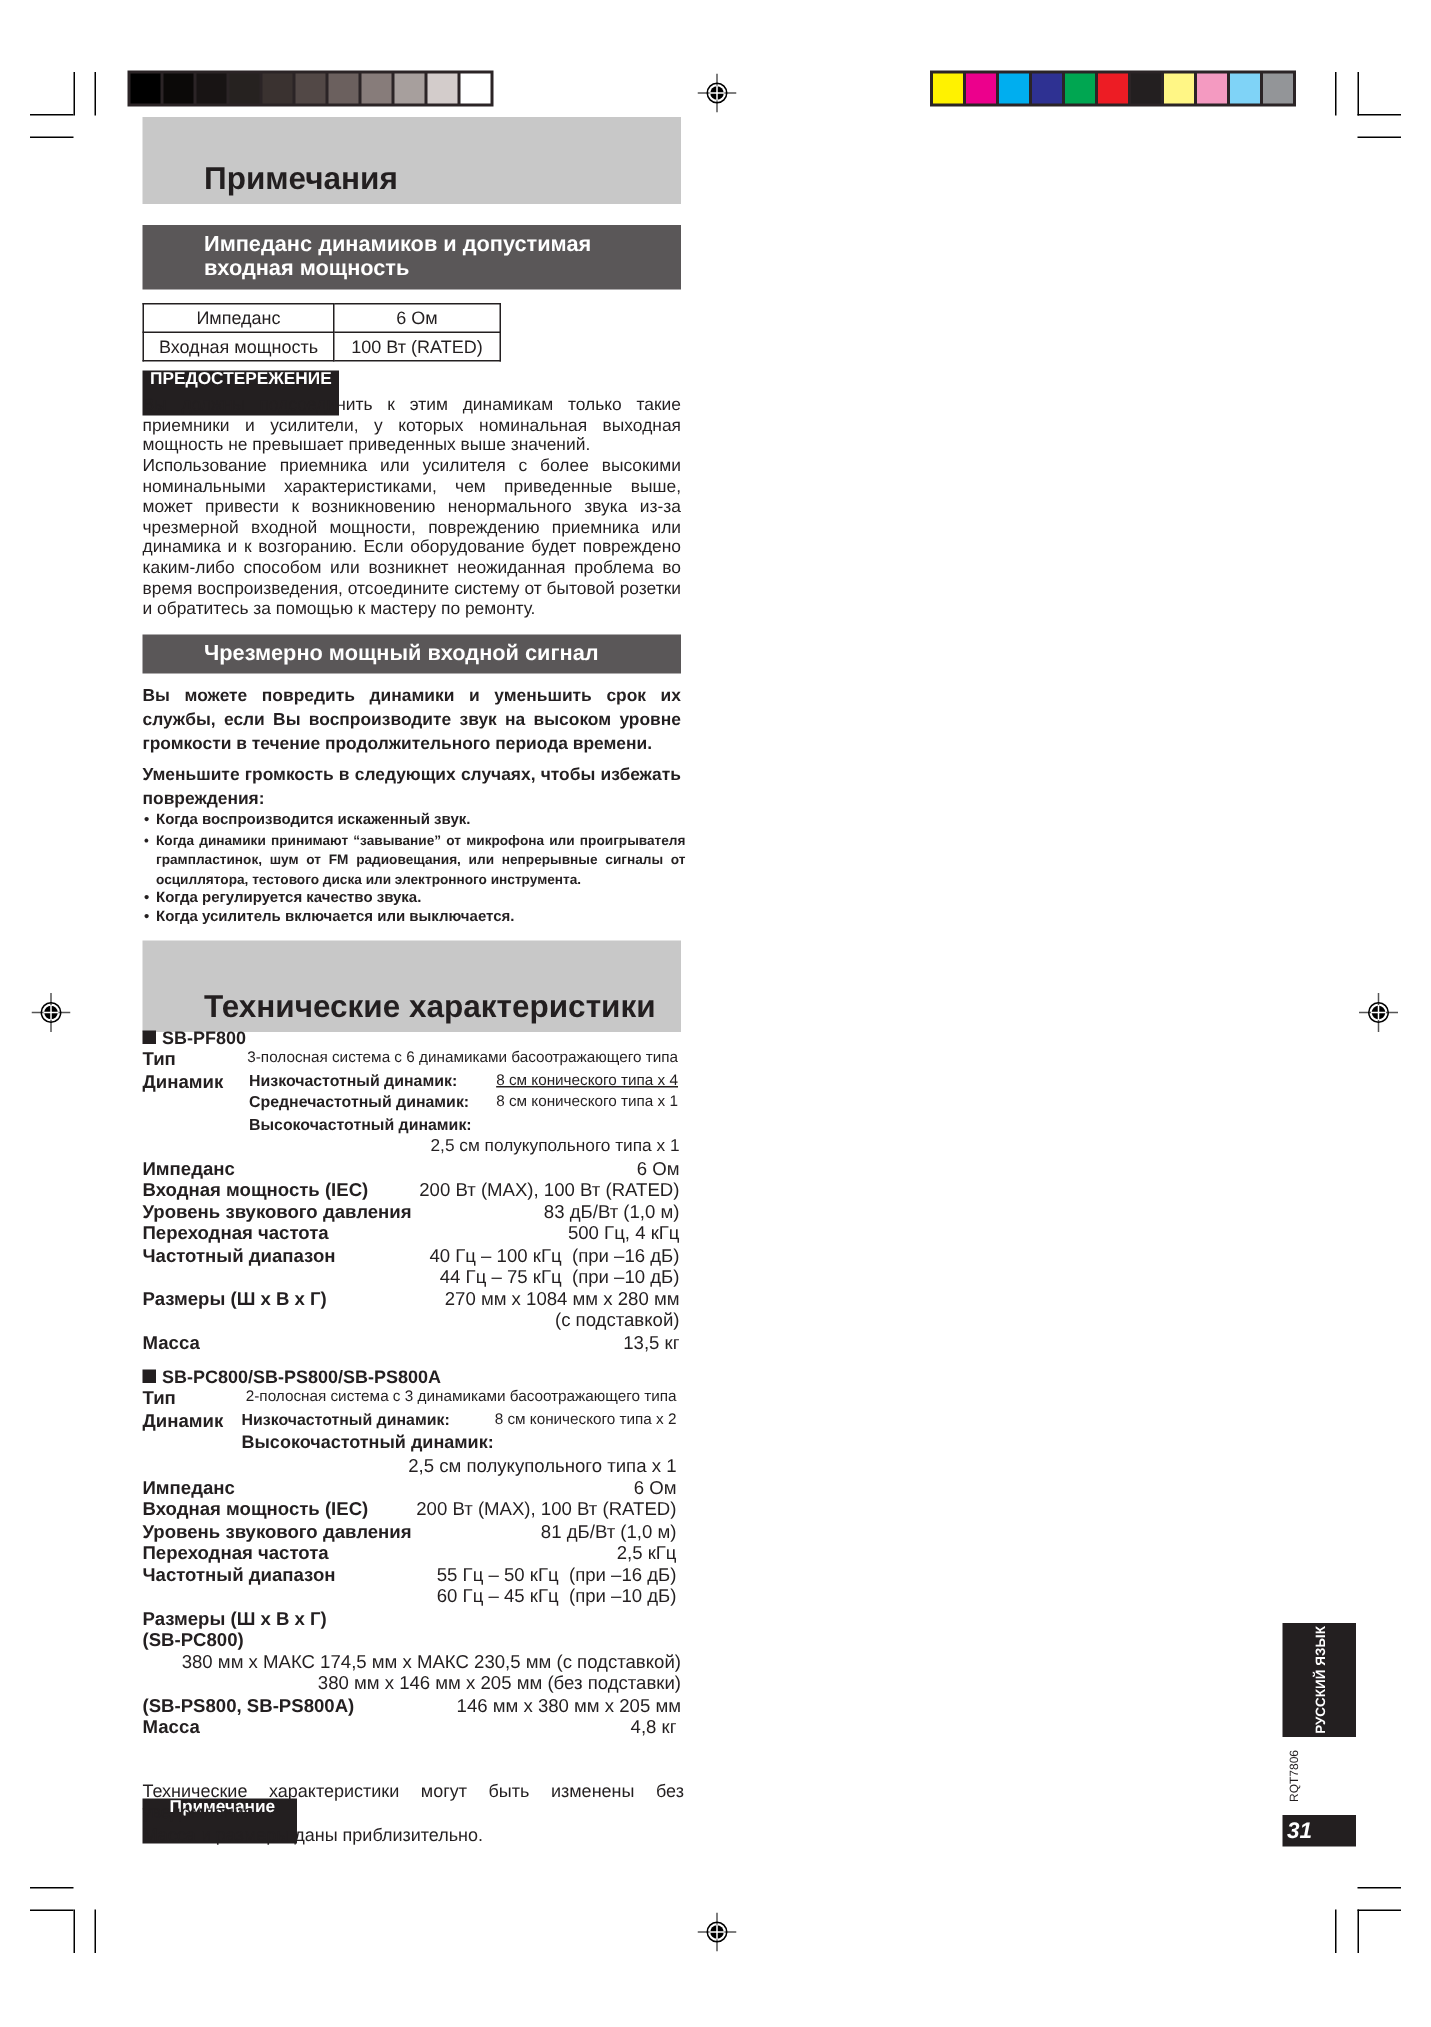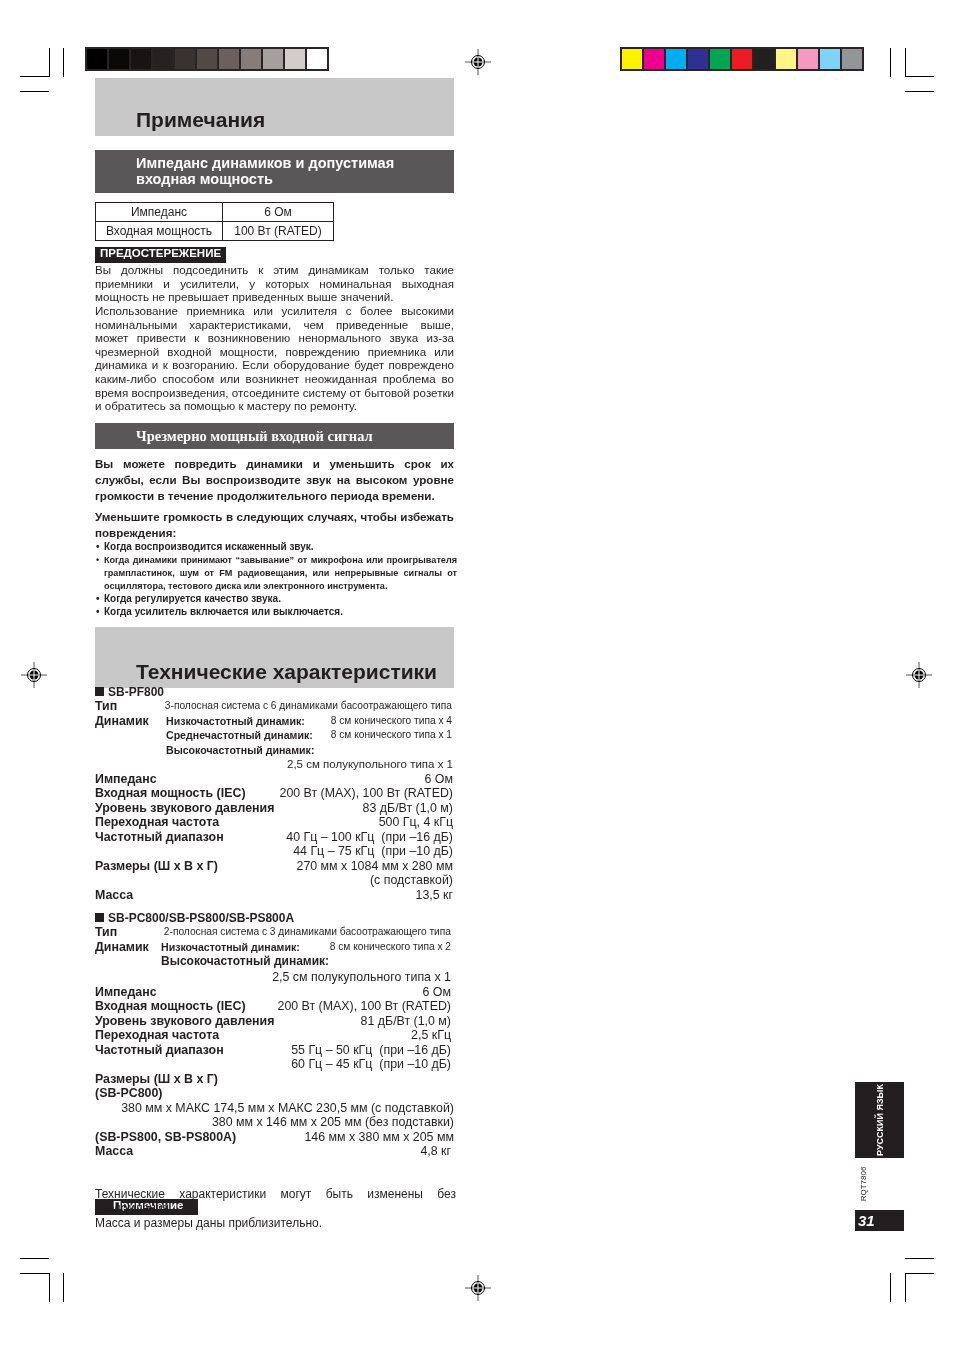--- a/index.html
+++ b/index.html
@@ -9,21 +9,21 @@
   .swatches { position: absolute; display: flex; gap: 2px; padding: 2px; background: #2b2426; }
   .swatch { width: 20px; height: 20px; }
   .reg { position: absolute; width: 26px; height: 26px; }
   .band-light { position: absolute; left: 95px; width: 359px; background: #c8c8c8; }
   .band-light .title { position: absolute; left: 41px; bottom: 4px; font-size: 21px; font-weight: bold; color: #231f20; }
   .band-dark { position: absolute; left: 95px; width: 359px; background: #5a5758; color: #fff; font-weight: bold; font-size: 14.5px; }
   table.imp { position: absolute; left: 95px; top: 202px; border-collapse: collapse; font-size: 12px; }
   table.imp td { border: 1px solid #231f20; padding: 1px 6px; height: 16px; }
   table.imp td.c1 { width: 114px; text-align: center; }
   table.imp td.c2 { width: 98px; text-align: center; }
-  .tag { position: absolute; left: 95px; background: #231f20; color: #fff; font-weight: bold; font-size: 11.5px; padding: 0 5px; height: 16px; line-height: 13px; }
+  .tag { position: absolute; left: 95px; background: #231f20; color: #fff; font-weight: bold; font-size: 11.5px; padding: 0 5px; height: 30px; line-height: 13px; }
   .para { position: absolute; left: 95px; width: 359px; font-size: 11.6px; line-height: 13.6px; text-align: justify; }
   .para.bold { font-weight: bold; font-size: 11.6px; line-height: 16px; }
   ul.bullets { position: absolute; left: 95px; top: 541px; width: 362px; margin: 0; padding: 0; list-style: none; font-size: 10px; line-height: 12.9px; font-weight: bold; }
   ul.bullets li { position: relative; padding-left: 9px; }
   ul.bullets li::before { content: "•"; position: absolute; left: 1px; top: 0; }
   .spec { position: absolute; left: 95px; width: 358px; font-size: 12.4px; }
   .row { position: relative; height: 14.5px; line-height: 14.5px; white-space: nowrap; }
   .row .k { position: absolute; left: 0; font-weight: bold; }
   .row .v { position: absolute; right: 0; }
   .model { font-weight: bold; font-size: 12px; line-height: 14px; height: 14px; }
@@ -135,21 +135,21 @@
     <td class="c2">100 Вт (RATED)</td>
   </tr>
 </tbody>
   </table>
 
 <div class="tag" style="top:247px;">ПРЕДОСТЕРЕЖЕНИЕ</div>
 <div class="para" style="top:263px;">Вы должны подсоединить к этим динамикам только такие приемники и усилители, у которых номинальная выходная мощность не превышает приведенных выше значений.</div>
 <div class="para" style="top:304px;">Использование приемника или усилителя с более высокими номинальными характеристиками, чем приведенные выше, может привести к возникновению ненормального звука из-за чрезмерной входной мощности, повреждению приемника или динамика и к возгоранию. Если оборудование будет повреждено каким-либо способом или возникнет неожиданная проблема во время воспроизведения, отсоедините систему от бытовой розетки и обратитесь за помощью к мастеру по ремонту.</div>
 
 <div class="band-dark" style="top:423px;height:26px;">
-  <div style="position:absolute;left:41px;top:5px;white-space:nowrap;font-family:Liberation Serif, serif;">Чрезмерно мощный входной сигнал</div>
+  <div style="position:absolute;left:41px;top:5px;white-space:nowrap;">Чрезмерно мощный входной сигнал</div>
 </div>
 
 <div class="para bold" style="top:456px;">Вы можете повредить динамики и уменьшить срок их службы, если Вы воспроизводите звук на высоком уровне громкости в течение продолжительного периода времени.</div>
 <div class="para bold" style="top:509px;">Уменьшите громкость в следующих случаях, чтобы избежать повреждения:</div>
 
 <ul class="bullets">
   <li>Когда воспроизводится искаженный звук.</li>
   <li style="font-size:9.1px;text-align:justify;">Когда динамики принимают “завывание” от микрофона или проигрывателя грампластинок, шум от FM радиовещания, или непрерывные сигналы от осциллятора, тестового диска или электронного инструмента.</li>
   <li>Когда регулируется качество звука.</li>
   <li>Когда усилитель включается или выключается.</li>
@@ -161,21 +161,21 @@
 
 <div class="spec" style="top:685px;">
   <div class="model"><span class="sq"></span><span>SB-PF800</span></div>
   <div class="row">
       <span class="k">Тип</span>
       <span class="v sm" style="right:1px;">3-полосная система с 6 динамиками басоотражающего типа</span>
     </div>
   <div class="row">
       <span class="k">Динамик</span>
       <span class="smb" style="position:absolute;left:71px;">Низкочастотный динамик:</span>
-      <span class="v sm" style="right:1px;">8 см конического типа x 4</span>
+      <span class="v sm" style="right:1px;text-decoration:underline;">8 см конического типа x 4</span>
     </div>
   <div class="row">
       <span class="smb" style="position:absolute;left:71px;">Среднечастотный динамик:</span>
       <span class="v sm" style="right:1px;">8 см конического типа x 1</span>
     </div>
   <div class="row">
       <span class="smb" style="position:absolute;left:71px;">Высокочастотный динамик:</span>
     </div>
   <div class="row">
       <span class="v" style="font-size:11.5px;">2,5 см полукупольного типа x 1</span>

